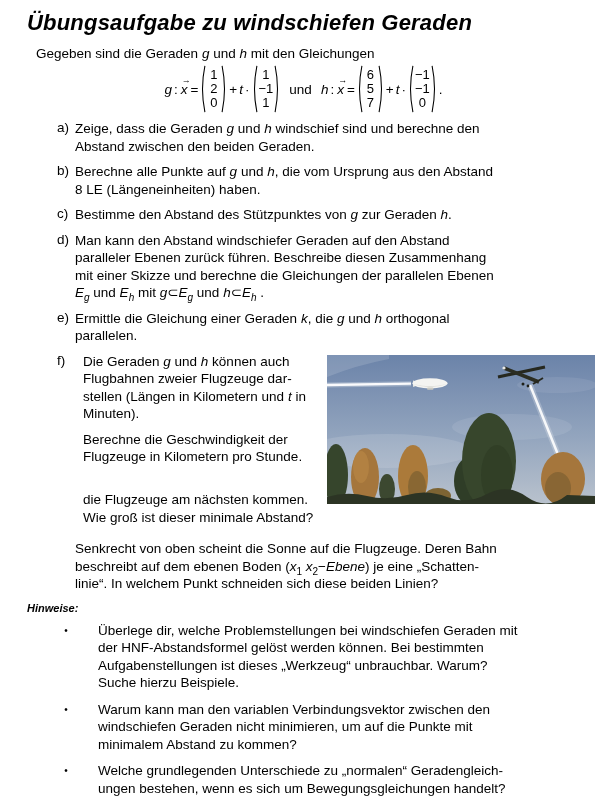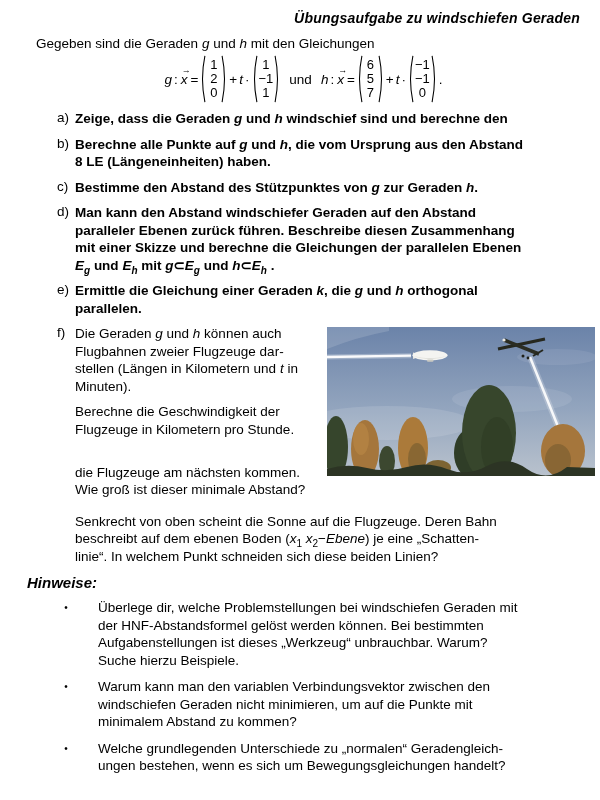--- a/index.html
+++ b/index.html
@@ -2,22 +2,22 @@
 <html><head>
 <meta charset="utf-8">
 <style>
   html,body { margin:0; padding:0; }
   body {
     width:600px; height:800px; background:#ffffff; overflow:hidden;
     font-family:"Liberation Sans", sans-serif; font-size:13.5px; color:#000;
   }
   .page { padding:6px 20px 0 27px; }
   h1 {
-    margin:4px 0 9px; text-align:right;
-    font-size:14px; font-style:italic; font-weight:bold;
+    margin:4px 0 9px; text-align:left;
+    font-size:22px; font-style:italic; font-weight:bold;
     letter-spacing:0.2px;
   }
   .intro { margin:0 9px 3px; line-height:17px; }
   .it { font-style:italic; }
   sub { font-size:10px; line-height:0; }
   sub.it { font-style:italic; }
 
   
   .equation {
     display:flex; align-items:center; justify-content:center;
@@ -29,32 +29,32 @@
     line-height:14px; font-size:13px; min-width:13px;
   }
   .paren { height:48px; width:7px; display:block; }
   .xvec { display:inline-block; position:relative; padding:0 1px; font-style:italic; }
   .xvec .arr { position:absolute; top:-7px; left:2px; font-size:9px; font-style:normal; }
   .und { margin:0 8px !important; }
 
   
   .item { display:flex; margin:0 0 8px; }
   .ilabel { flex:none; width:18px; margin-left:30px; }
-  .itext { flex:1; line-height:17.5px;font-weight:bold; }
+  .itext { flex:1; line-height:17.5px; }
 
   .frow { display:flex; position:relative; margin:0 0 6px; }
   .fcol { width:252px; }
-  .fcol p { margin:0 0 8px; line-height:17.5px; }
+  .fcol p { margin:0 8px 8px; line-height:17.5px; }
   .photo {
     position:absolute; left:300px; top:2px; width:268px; height:149px; display:block;
   }
   .widepara { margin:0 0 9px 48px; line-height:17.5px; }
 
   h2.hinweise {
-    margin:2px 0 8px 0; font-size:15px; font-style:italic; font-weight:bold;
+    margin:2px 0 8px 0; font-size:11px; font-style:italic; font-weight:bold;
   }
   .hint { display:flex; margin:0 0 9px; }
   .bdot { flex:none; width:18px; margin-left:30px; text-align:center; font-size:10px; line-height:17.5px; }
   .btext { flex:1; line-height:17.5px;margin-left:23px; }
 </style>
 </head>
 <body>
 
 <div class="page">
 
@@ -121,21 +121,21 @@
     </span>
     <svg class="paren" viewBox="0 0 7 50">
         <path d="M1 1 Q6 25 1 49" stroke="#000" stroke-width="1.1" fill="none"></path>
       </svg>
     <span>.</span>
   </div>
 
   <div class="items">
     <div class="item">
       <span class="ilabel">a)</span>
-      <span class="itext"><span>Zeige, dass die Geraden </span><span class="it">g</span><span> und </span><span class="it">h</span><span> windschief sind und berechne den</span><br></span>
+      <span class="itext"><span>Zeige, dass die Geraden </span><span class="it">g</span><span> und </span><span class="it">h</span><span> windschief sind und berechne den</span><br><span>Abstand zwischen den beiden Geraden.</span></span>
     </div>
     <div class="item">
       <span class="ilabel">b)</span>
       <span class="itext"><span>Berechne alle Punkte auf </span><span class="it">g</span><span> und </span><span class="it">h</span><span>, die vom Ursprung aus den Abstand</span><br><span>8 LE (Längeneinheiten) haben.</span></span>
     </div>
     <div class="item">
       <span class="ilabel">c)</span>
       <span class="itext"><span>Bestimme den Abstand des Stützpunktes von </span><span class="it">g</span><span> zur Geraden </span><span class="it">h</span><span>.</span></span>
     </div>
     <div class="item">

